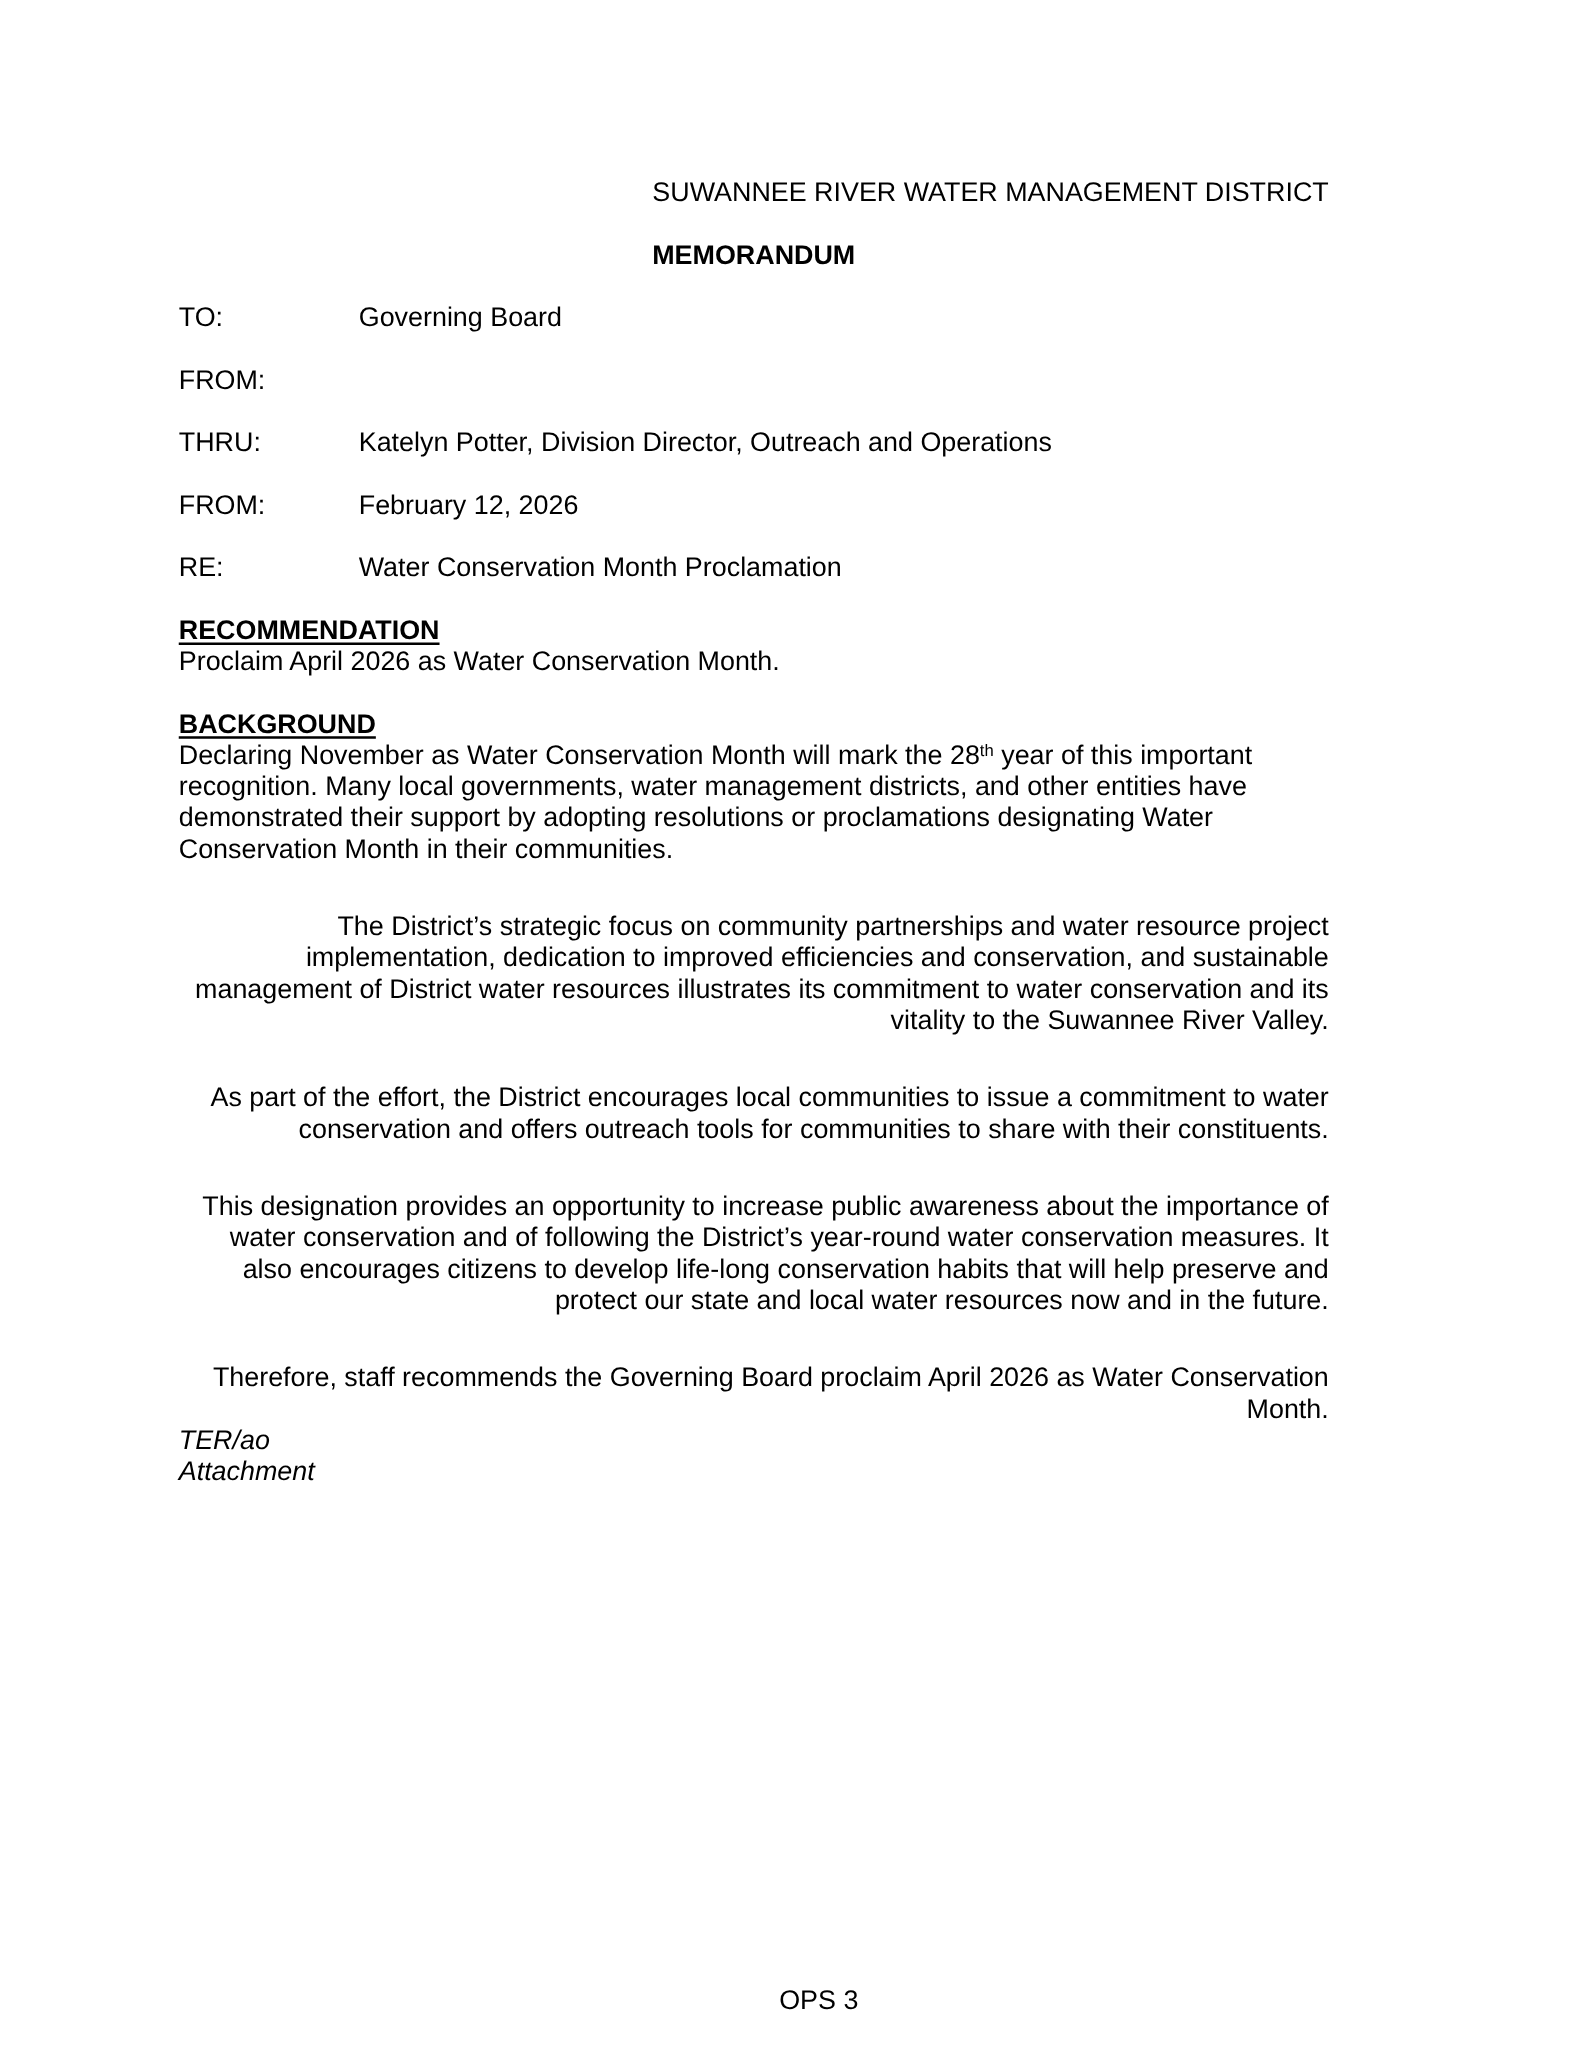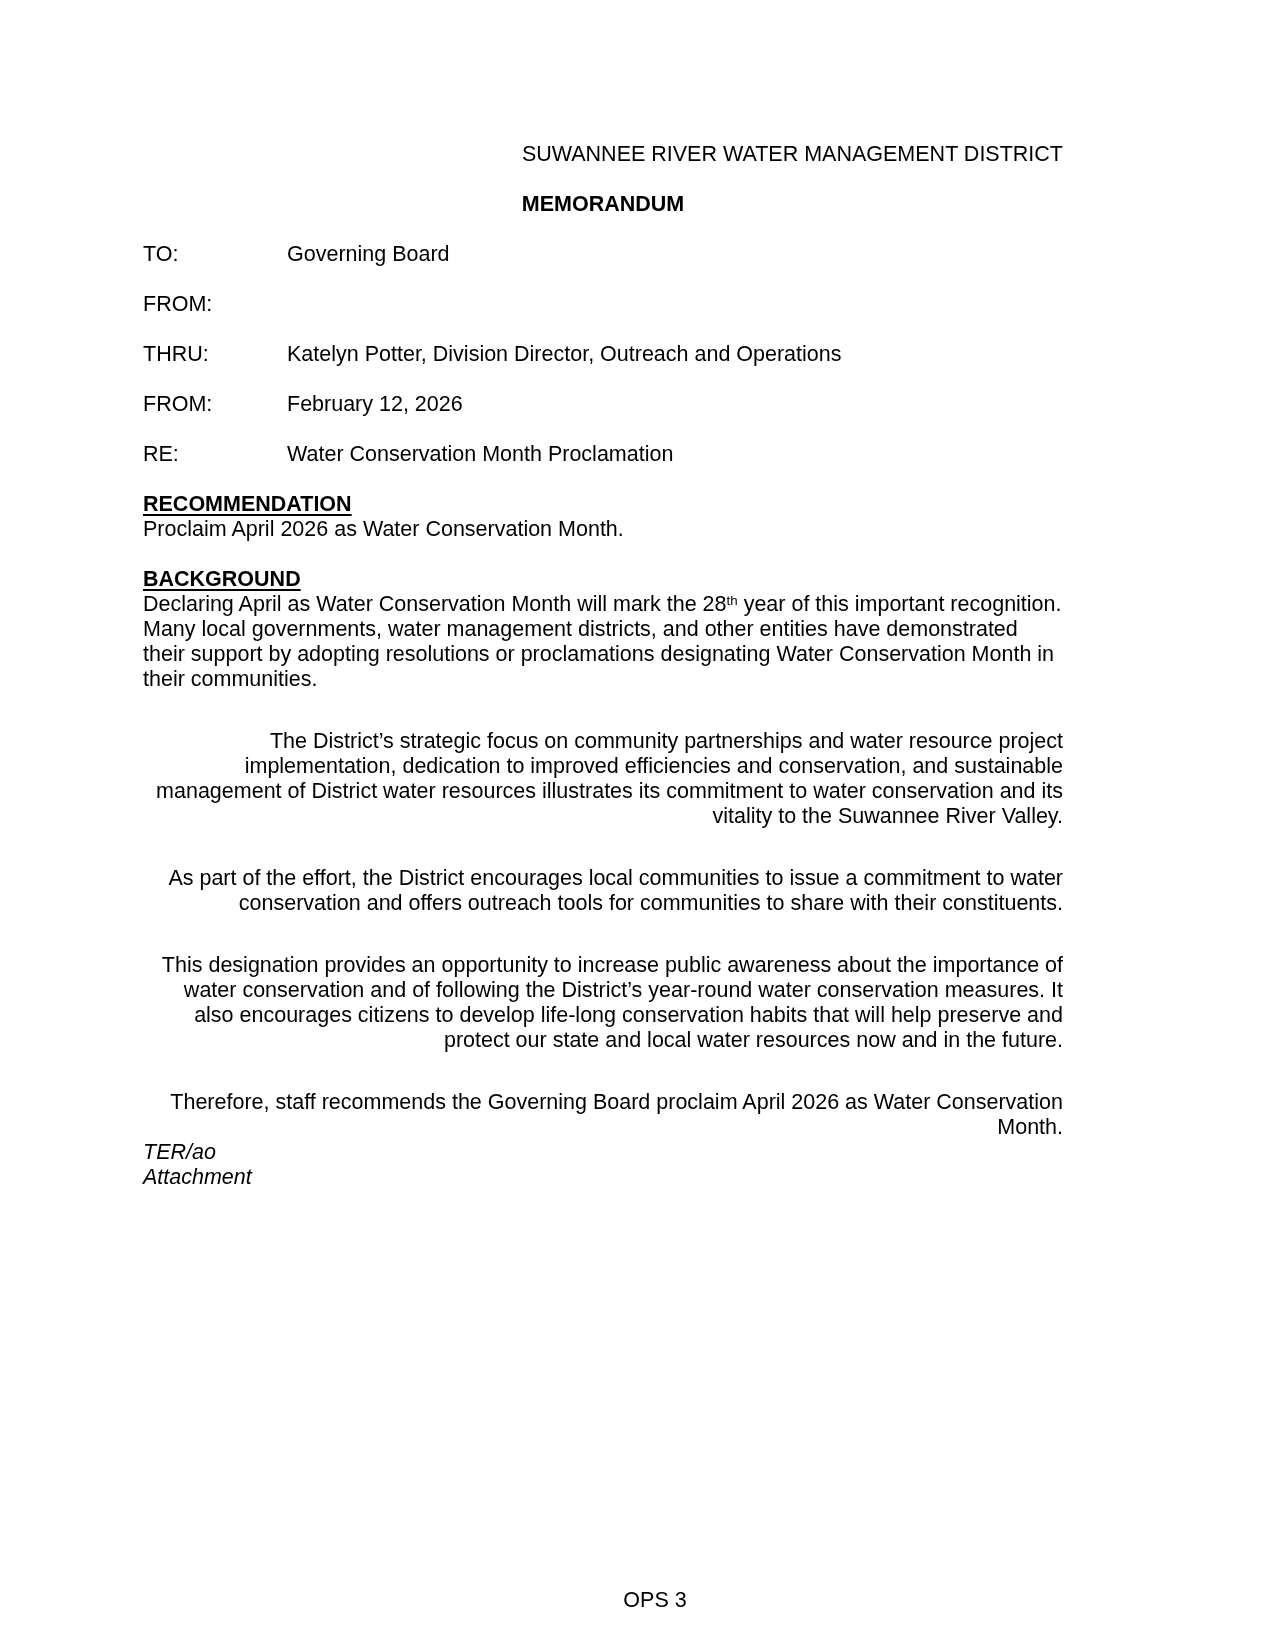--- a/index.html
+++ b/index.html
@@ -105,21 +105,21 @@
     </div>
   </div>
 
   <div class="section">
     <div class="section-heading">RECOMMENDATION</div>
     <p><span>Proclaim April 2026 as Water Conservation Month.</span></p>
   </div>
 
   <div class="section">
     <div class="section-heading">BACKGROUND</div>
-    <p><span>Declaring April as Water Conservation Month will mark the 28</span><sup>th</sup><span> year of this important recognition. Many local governments, water management districts, and other entities have demonstrated their support by adopting resolutions or proclamations designating Water Conservation Month in their communities.</span></p>
+    <p><span>Declaring November as Water Conservation Month will mark the 28</span><sup>th</sup><span> year of this important recognition. Many local governments, water management districts, and other entities have demonstrated their support by adopting resolutions or proclamations designating Water Conservation Month in their communities.</span></p>
     <p><span>The District’s strategic focus on community partnerships and water resource project implementation, dedication to improved efficiencies and conservation, and sustainable management of District water resources illustrates its commitment to water conservation and its vitality to the Suwannee River Valley.</span></p>
     <p><span>As part of the effort, the District encourages local communities to issue a commitment to water conservation and offers outreach tools for communities to share with their constituents.</span></p>
     <p><span>This designation provides an opportunity to increase public awareness about the importance of water conservation and of following the District’s year-round water conservation measures. It also encourages citizens to develop life-long conservation habits that will help preserve and protect our state and local water resources now and in the future.</span></p>
     <p><span>Therefore, staff recommends the Governing Board proclaim April 2026 as Water Conservation Month.</span></p>
   </div>
 
   <div class="signature">
     <div>TER/ao</div>
     <div>Attachment</div>
   </div>

